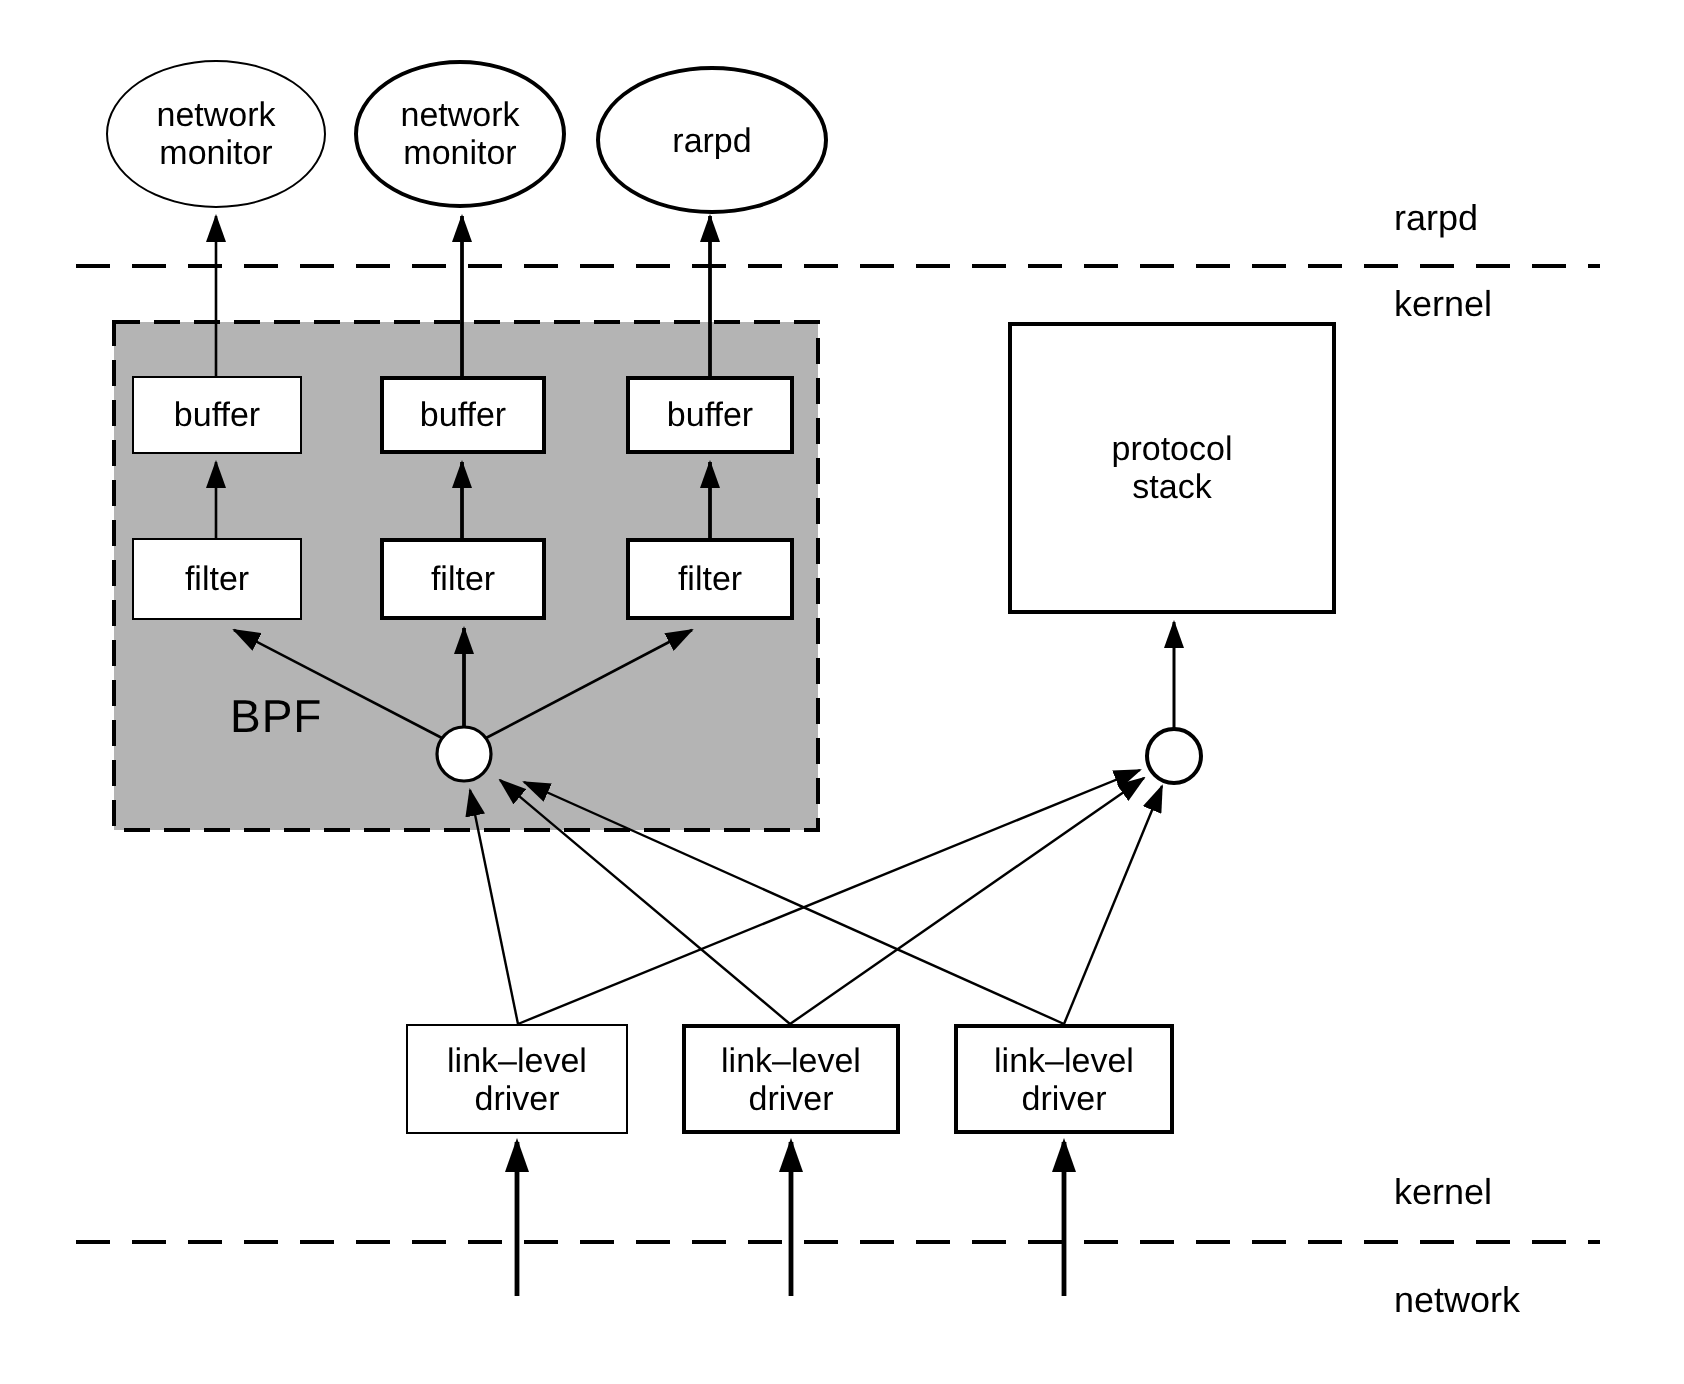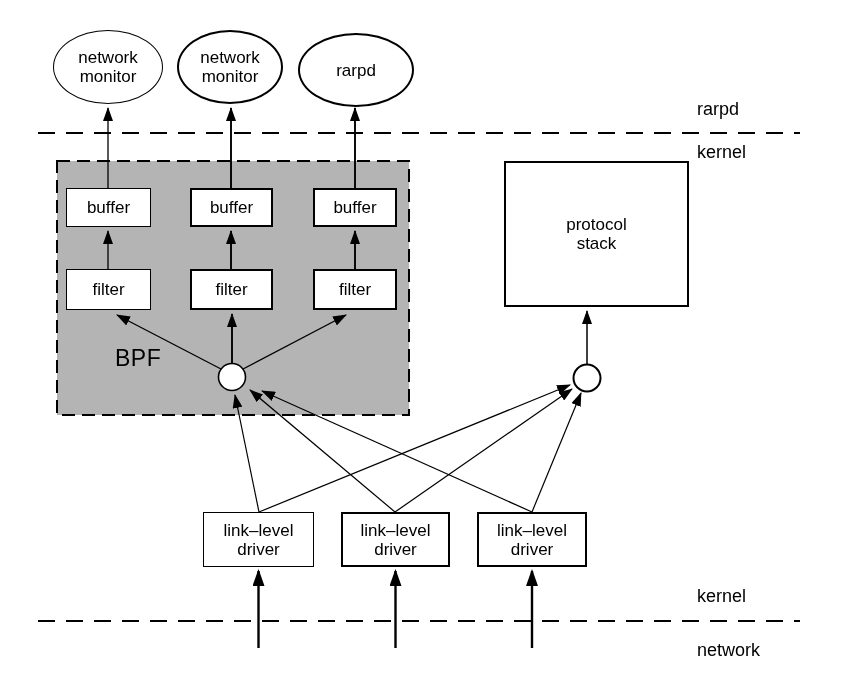--- a/index.html
+++ b/index.html
@@ -91,21 +91,21 @@
   </div>
   <div class="node rect-node" style="left:190px; top:269px; width:83px; height:41px;">
     <span>filter</span>
   </div>
   <div class="node rect-node" style="left:313px; top:269px; width:84px; height:41px;">
     <span>filter</span>
   </div>
 
   <div id="bpf-label">BPF</div>
 
-  <div class="node rect-node" style="left:504px; top:161px; width:185px; height:146px;">
+  <div class="node rect-node" style="left:504px; top:161px; width:164px; height:146px;">
     <span>protocol
 stack</span>
   </div>
 
   <div class="node rect-thin" style="left:203px; top:512px; width:111px; height:55px;">
     <span>link–level
 driver</span>
   </div>
   <div class="node rect-node" style="left:341px; top:512px; width:109px; height:55px;">
     <span>link–level

